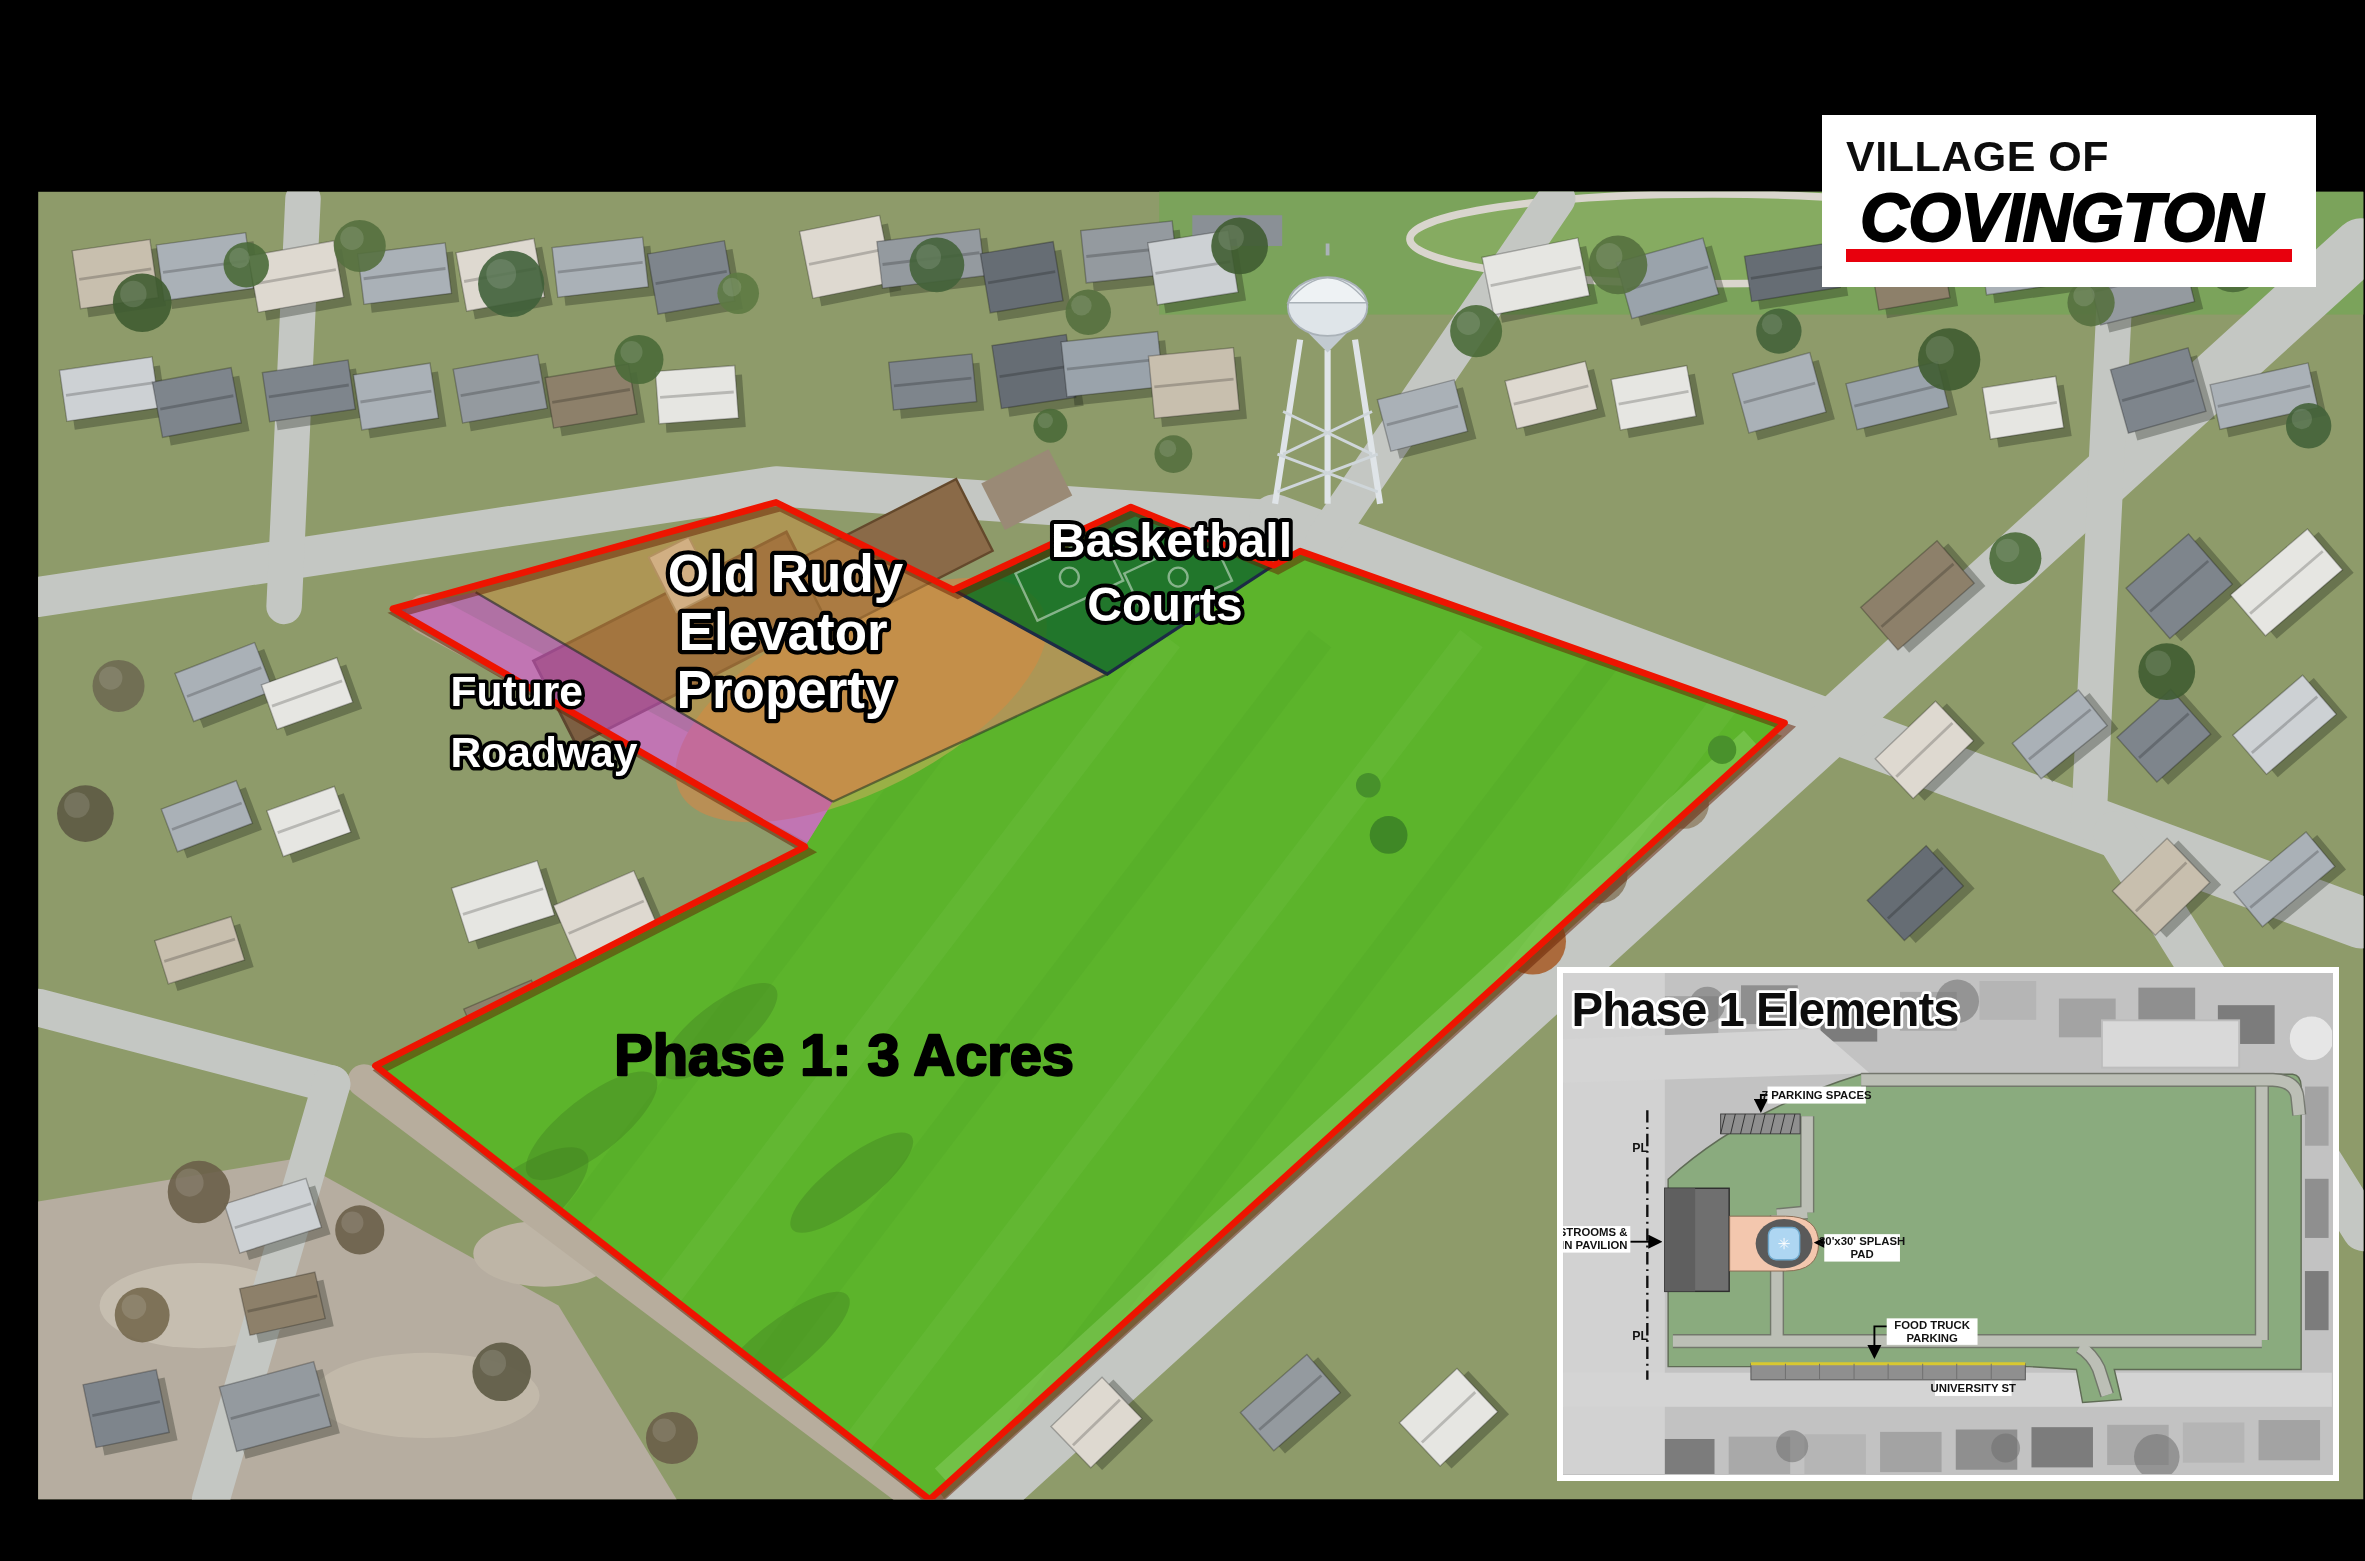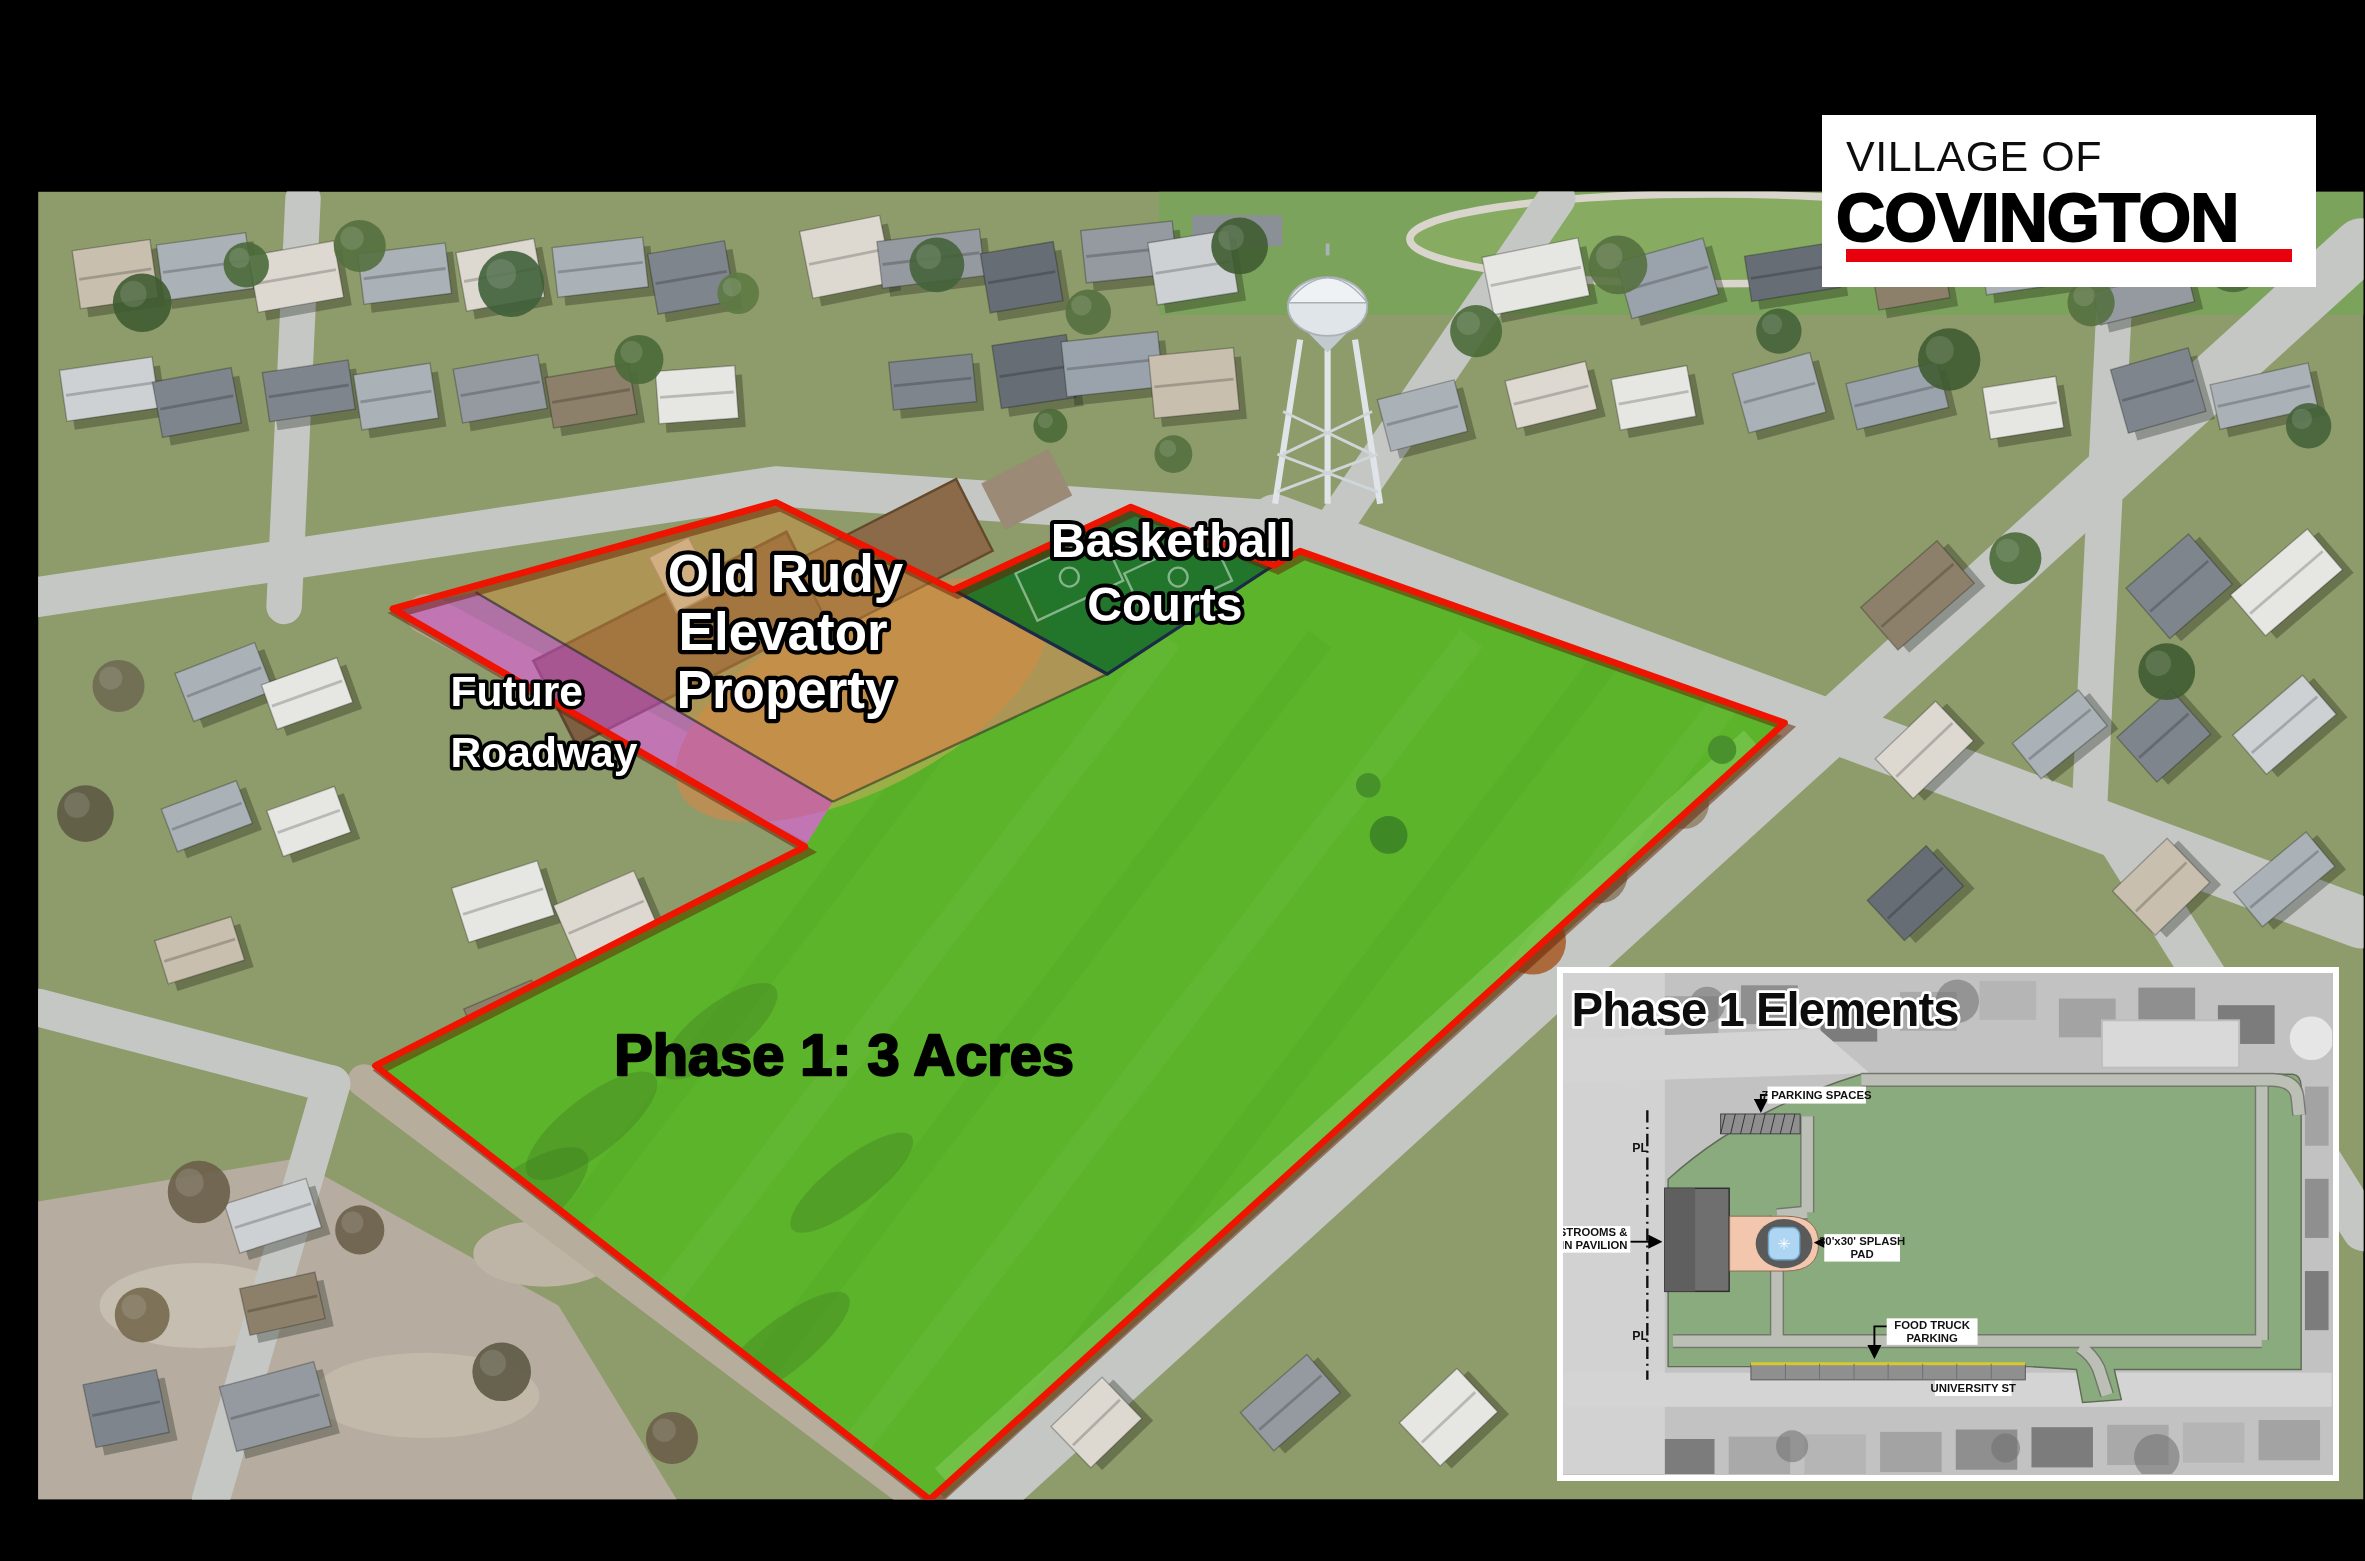--- a/index.html
+++ b/index.html
@@ -7,23 +7,23 @@
          font-family:"Liberation Sans",sans-serif;}
   #photo-svg{position:absolute;left:0;top:0;width:2413px;height:1561px;}
   svg text{font-family:"Liberation Sans",sans-serif;}
   .lbl-outline{font-weight:700;fill:#ffffff;stroke:#000000;paint-order:stroke;stroke-linejoin:round;}
   .lbl-phase{font-weight:700;fill:#000000;stroke:#000000;stroke-width:5px;paint-order:stroke;stroke-linejoin:round;}
   .inset-title{font-weight:700;fill:#0d0d0d;stroke:#ffffff;stroke-width:12px;paint-order:stroke;stroke-linejoin:round;letter-spacing:-2px;}
   .chip{fill:#ffffff;}
   .chip-text{font-weight:700;fill:#111;font-size:24px;}
   .pl-text{font-weight:700;fill:#111;font-size:26px;}
   #logo{position:absolute;left:1822px;top:115px;width:494px;height:172px;background:#ffffff;}
-  #logo .v{position:absolute;left:24px;top:17px;font-size:43px;font-weight:400;color:#0d0d0d;letter-spacing:0.5px;white-space:nowrap;}
-  #logo .c{position:absolute;left:14px;top:63px;font-size:68px;font-weight:700;color:#000;
-           -webkit-text-stroke:1.9px #000;letter-spacing:-0.9px;white-space:nowrap;}
+  #logo .v{position:absolute;left:24px;top:17px;font-size:43px;font-weight:700;color:#0d0d0d;letter-spacing:0.5px;white-space:nowrap;}
+  #logo .c{position:absolute;left:38px;top:63px;font-size:68px;font-weight:700;color:#000;
+           -webkit-text-stroke:1.9px #000;letter-spacing:-0.9px;white-space:nowrap;font-style:italic;}
   #logo .bar{position:absolute;left:24px;top:134px;width:446px;height:12.8px;background:var(--brand-red,#e8000d);}
   #inset{position:absolute;left:1557px;top:967px;width:782px;height:514px;border:6.6px solid #fff;
          box-sizing:border-box;background:#c2c2c2;overflow:hidden;}
 </style>
 </head>
 <body>
 
 <div id="stage">
 
   <svg id="photo-svg" viewBox="0 0 5100 3300">

